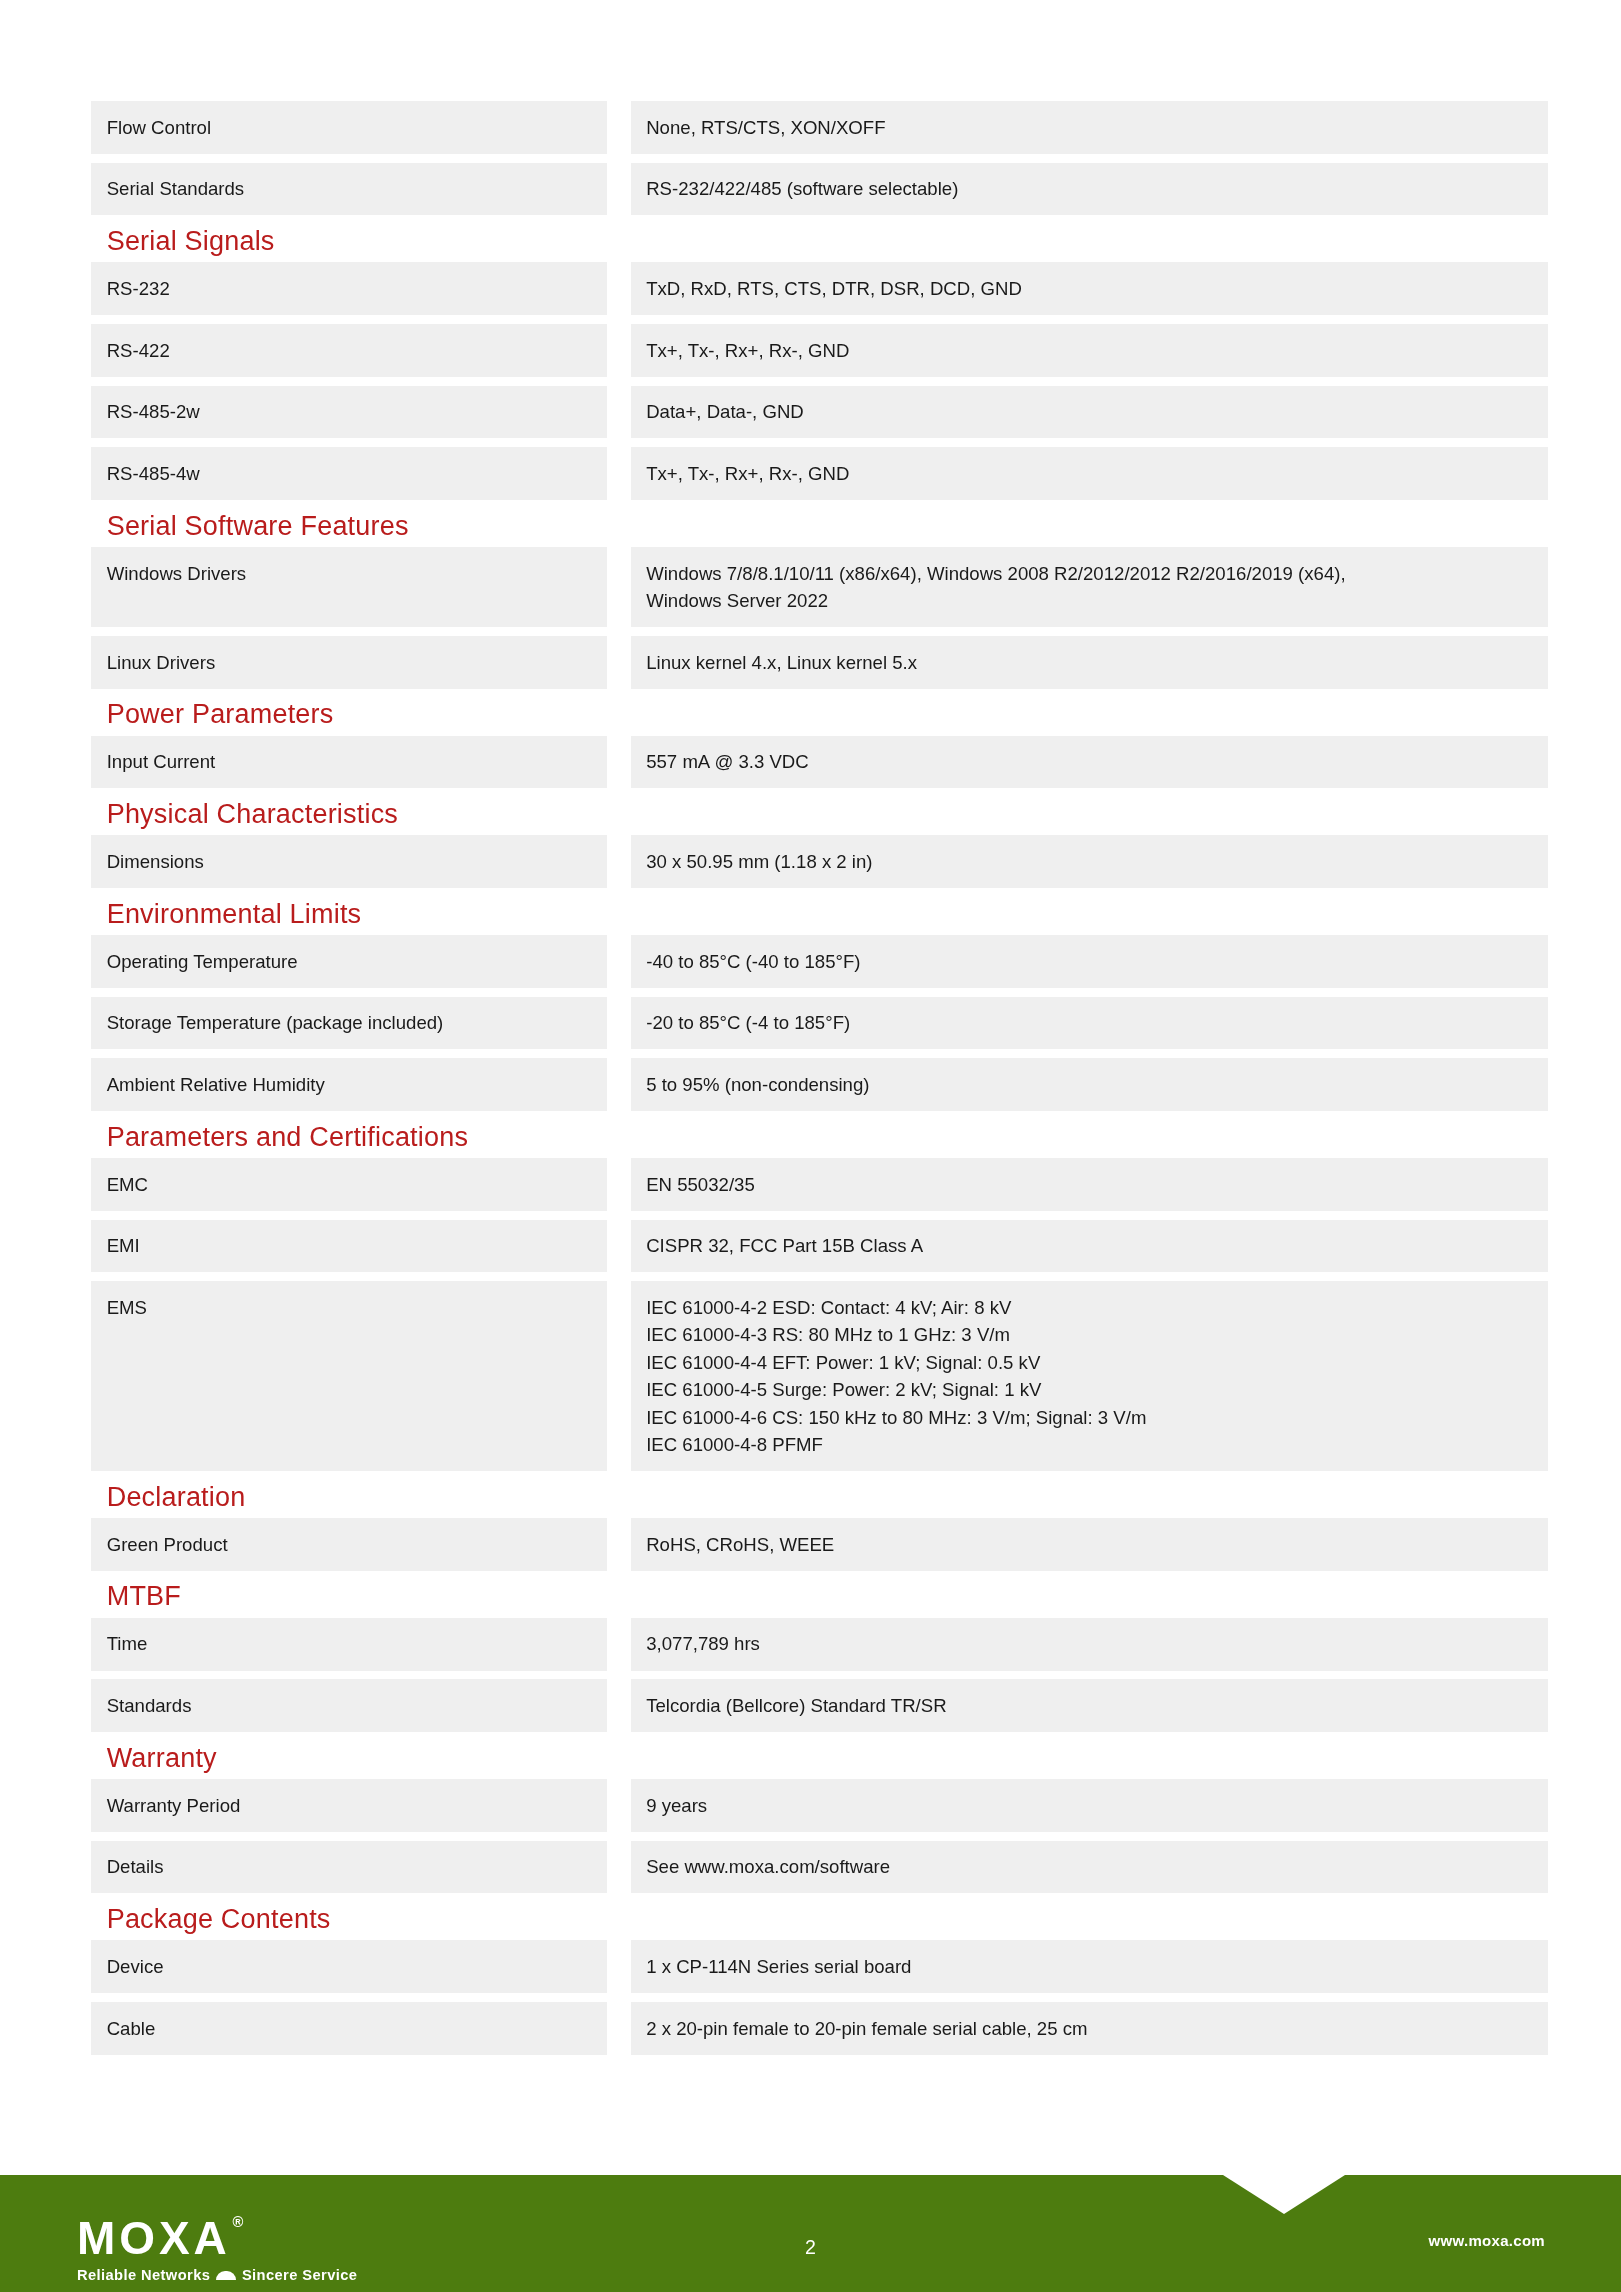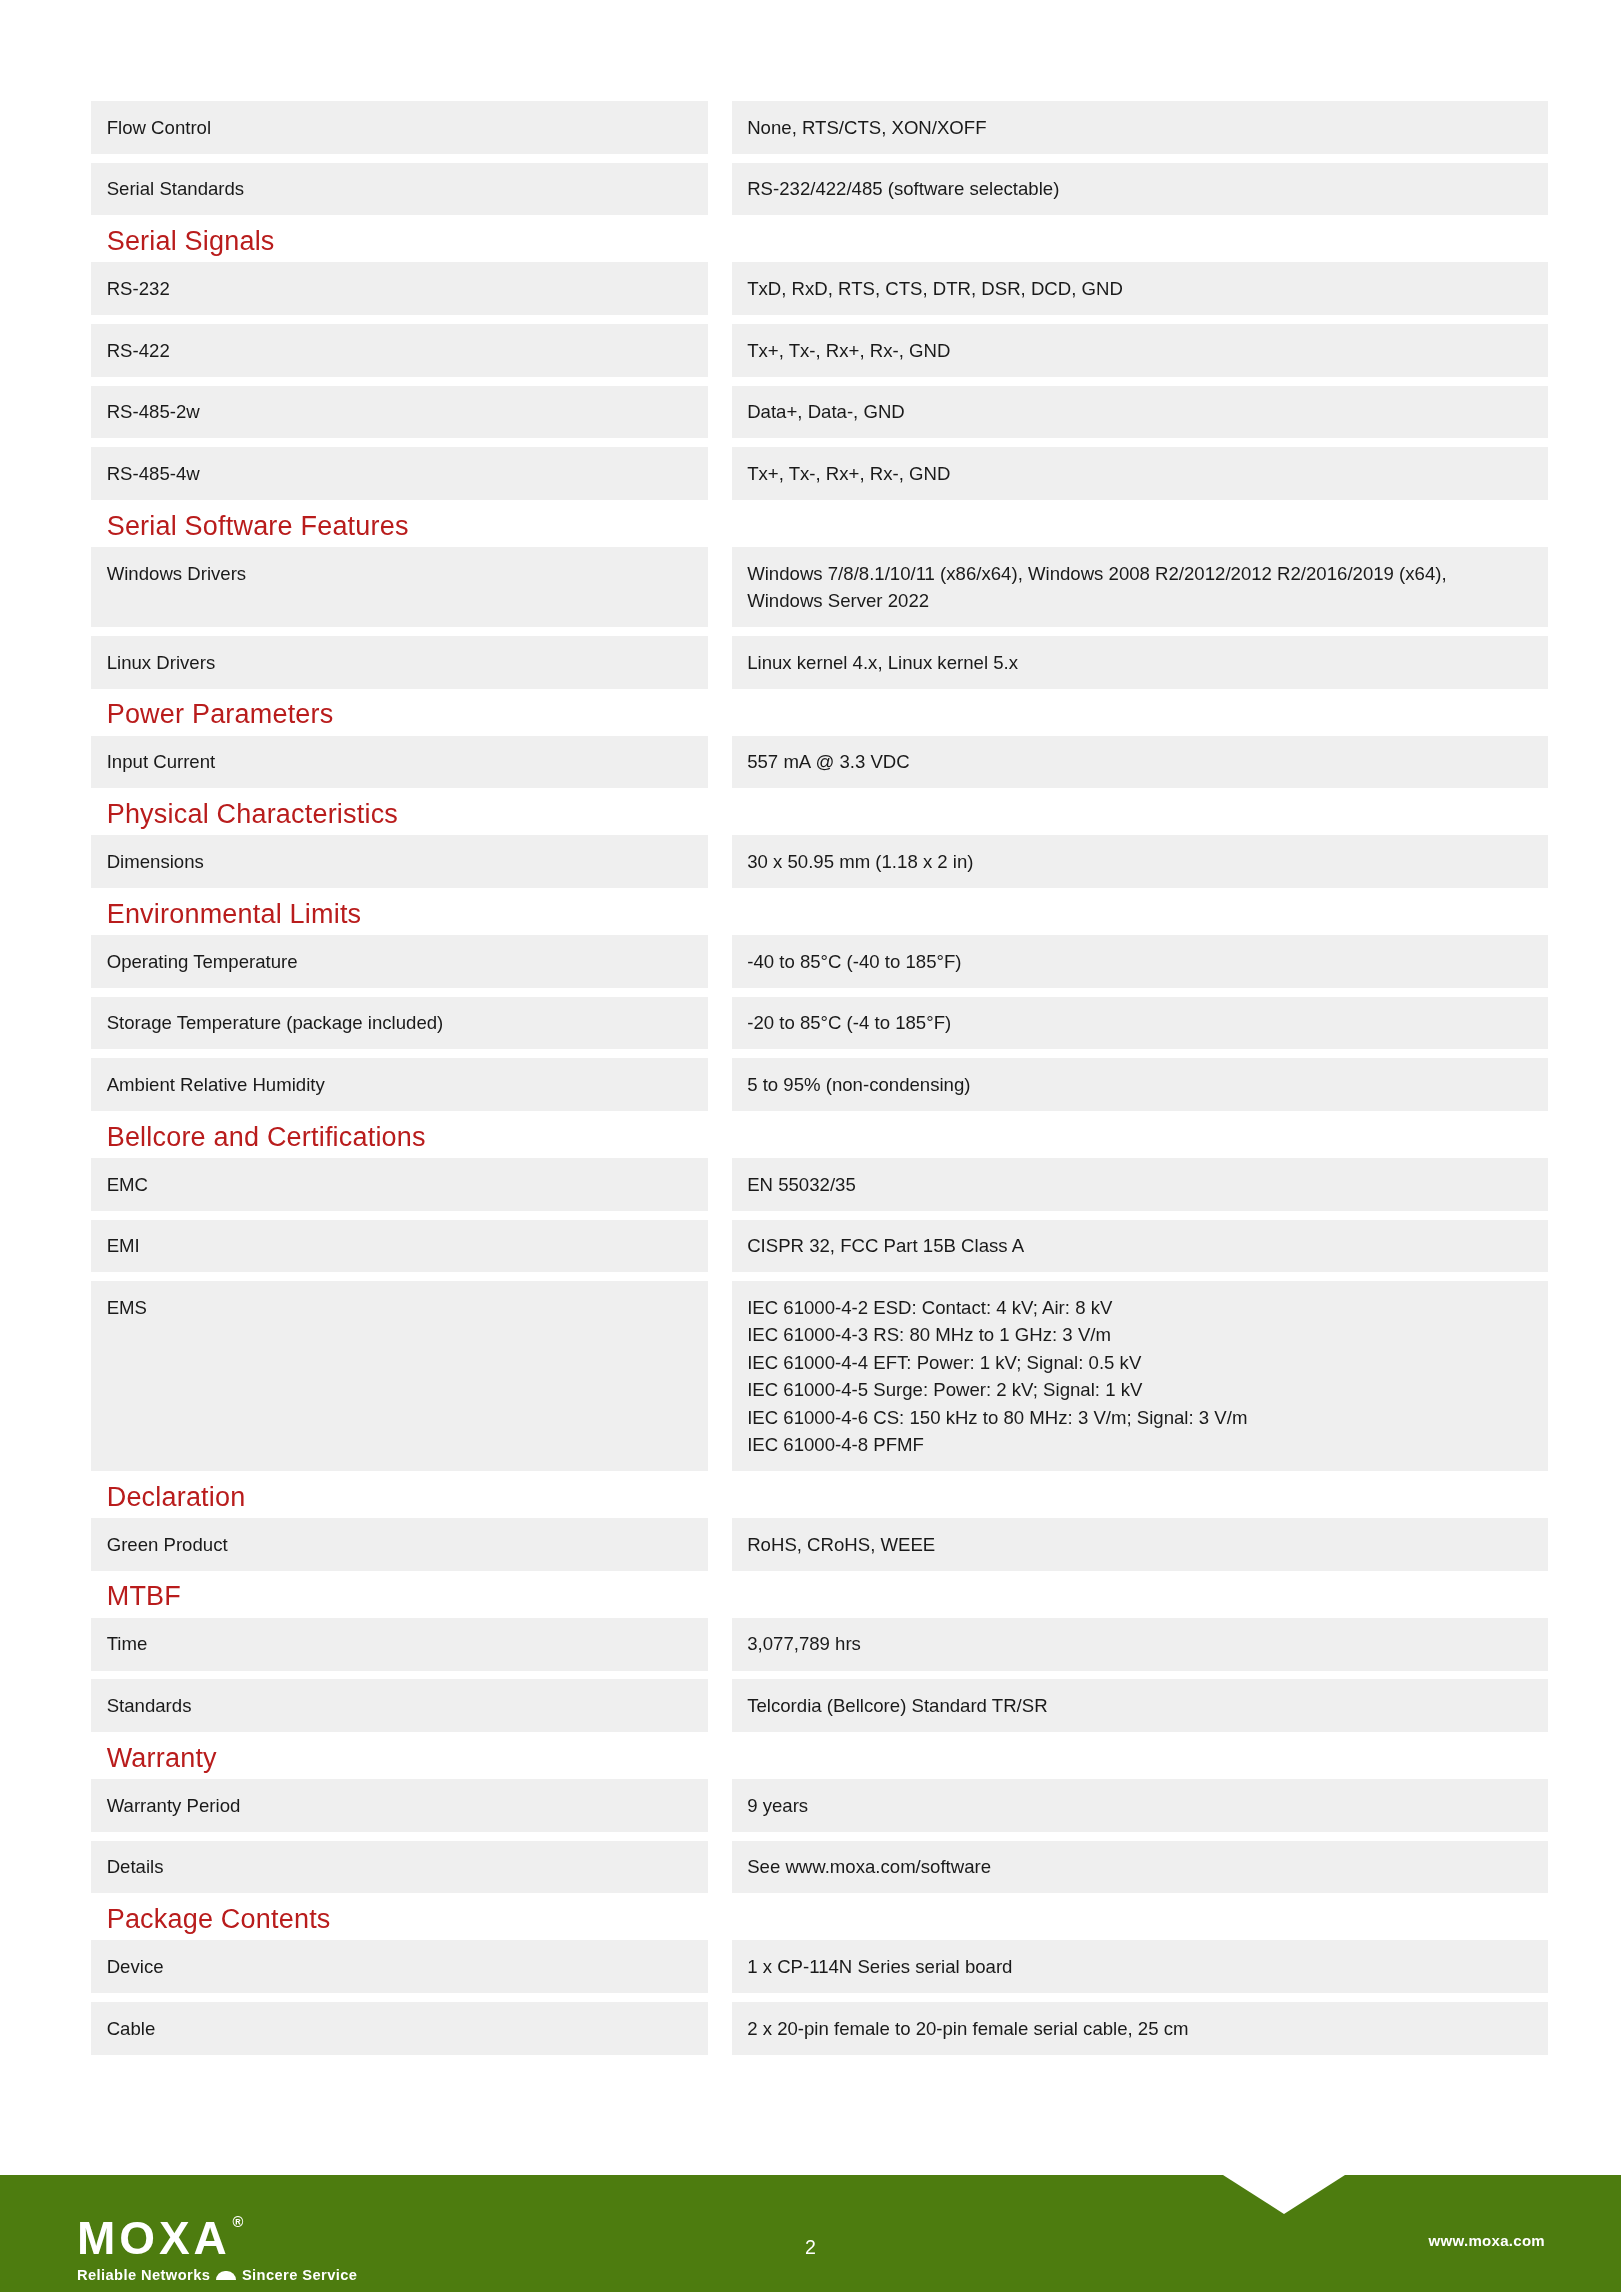--- a/index.html
+++ b/index.html
@@ -32,21 +32,21 @@
     gap:23.5px;
     margin-bottom:8.8px;
   }
   .cell {
     background:#efefef;
     padding:12.7px 15.7px;
     font-size:18.6px;
     line-height:27.4px;
     color:#1a1a1a;
   }
-  .cell.label { width:617px; flex:none; }
+  .cell.label { width:516px; flex:none; }
   .cell.value { flex:1; }
 
   .footer {
     position:absolute;
     left:0; bottom:0;
     width:1621px; height:118px;
     background:#4d7c0f;
   }
   .footer-notch {
     position:absolute;
@@ -174,21 +174,21 @@
     </div>
     <div class="spec-row">
       <div class="cell label">Storage Temperature (package included)</div>
       <div class="cell value">-20 to 85°C (-4 to 185°F)</div>
     </div>
     <div class="spec-row">
       <div class="cell label">Ambient Relative Humidity</div>
       <div class="cell value">5 to 95% (non-condensing)</div>
     </div>
 
-    <div class="section-title">Bellcore and Certifications</div>
+    <div class="section-title">Parameters and Certifications</div>
     <div class="spec-row">
       <div class="cell label">EMC</div>
       <div class="cell value">EN 55032/35</div>
     </div>
     <div class="spec-row">
       <div class="cell label">EMI</div>
       <div class="cell value">CISPR 32, FCC Part 15B Class A</div>
     </div>
     <div class="spec-row">
       <div class="cell label">EMS</div>

